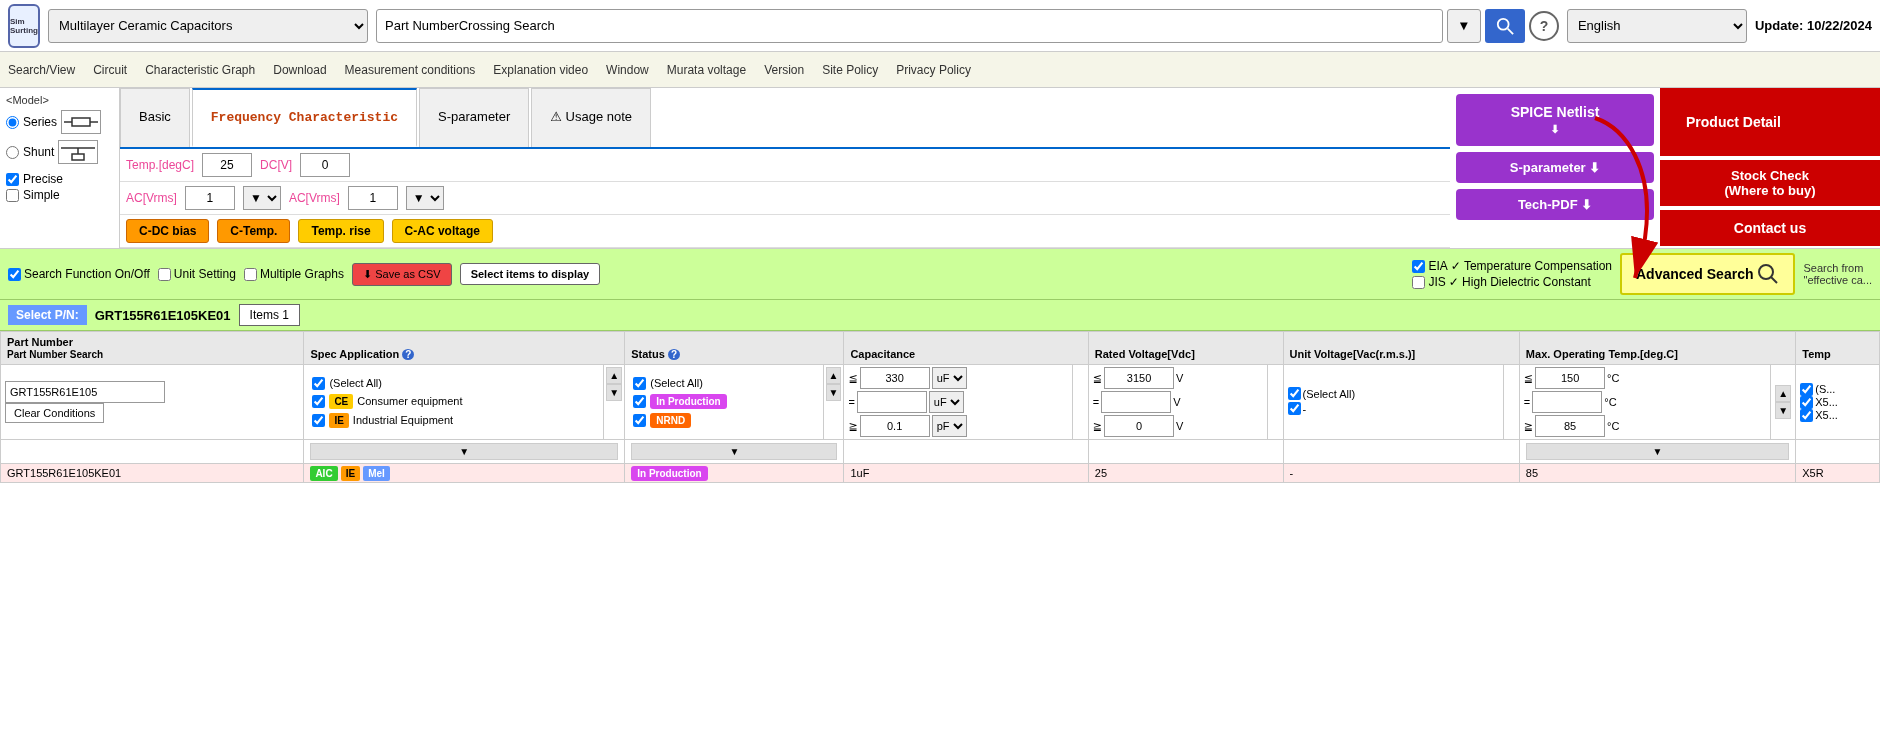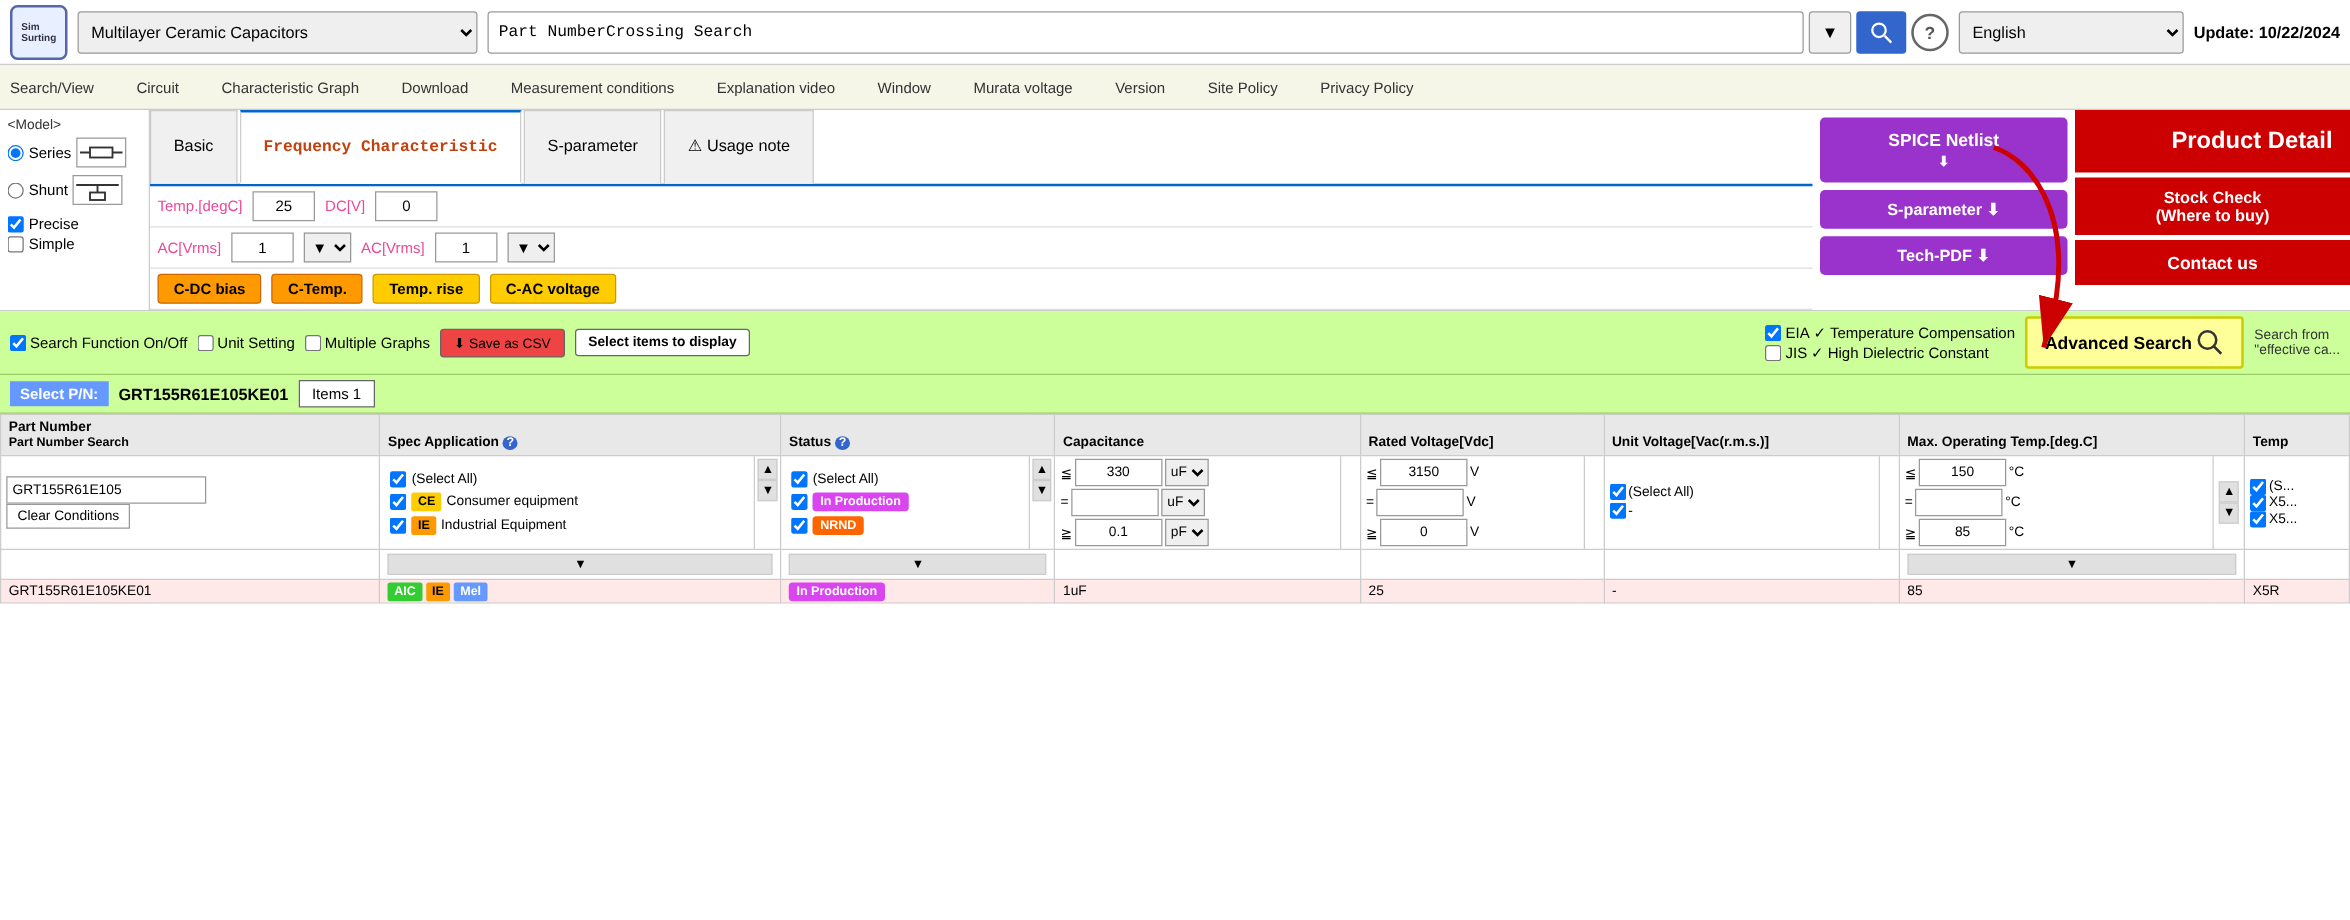--- a/index.html
+++ b/index.html
@@ -1,31 +1,31 @@
 <!DOCTYPE html>
 <html><head>
   <meta charset="utf-8">
   <style>
     * { box-sizing: border-box; margin: 0; padding: 0; }
     body { font-family: Arial, sans-serif; font-size: 12px; background: #fff; overflow-x: hidden; }
 
     
     .top-bar { display: flex; align-items: center; background: #fff; border-bottom: 1px solid #ccc; padding: 4px 8px; gap: 8px; height: 52px; }
-    .logo { width: 46px; height: 44px; background: #e8f0ff; border: 2px solid #5566aa; border-radius: 6px; display: flex; align-items: center; justify-content: center; font-size: 10px; font-weight: bold; color: #334; flex-shrink: 0; }
+    .logo { width: 32px; height: 44px; background: #e8f0ff; border: 2px solid #5566aa; border-radius: 6px; display: flex; align-items: center; justify-content: center; font-size: 10px; font-weight: bold; color: #334; flex-shrink: 0; }
     .product-select { width: 320px; height: 34px; border: 1px solid #999; border-radius: 3px; font-size: 13px; padding: 0 6px; }
     .search-box-wrap { flex: 1; display: flex; align-items: center; gap: 4px; }
-    .search-box { flex: 1; height: 34px; border: 1px solid #999; border-radius: 3px; padding: 0 8px; font-size: 12px; font-family: Liberation Mono, monospace; }
+    .search-box { flex: 1; height: 34px; border: 1px solid #999; border-radius: 3px; padding: 0 8px; font-size: 12px; }
     .search-dropdown-btn { height: 34px; width: 34px; border: 1px solid #999; background: #f0f0f0; cursor: pointer; border-radius: 3px; display: flex; align-items: center; justify-content: center; }
     .search-icon-btn { width: 40px; height: 34px; background: #3366cc; border: none; border-radius: 3px; cursor: pointer; display: flex; align-items: center; justify-content: center; }
     .help-btn { width: 30px; height: 30px; border-radius: 50%; border: 2px solid #666; background: #fff; cursor: pointer; font-size: 14px; font-weight: bold; color: #555; display: flex; align-items: center; justify-content: center; }
     .lang-select { width: 180px; height: 34px; border: 1px solid #999; border-radius: 3px; padding: 0 6px; font-size: 13px; }
     .update-text { font-size: 13px; font-weight: bold; white-space: nowrap; }
 
     
-    .nav-bar { display: flex; align-items: center; background: #f5f5e8; border-bottom: 1px solid #ccc; padding: 0 8px; height: 36px; gap: 34px; }
+    .nav-bar { display: flex; align-items: center; background: #f5f5e8; border-bottom: 1px solid #ccc; padding: 0 8px; height: 36px; gap: 18px; }
     .nav-item { font-size: 12px; color: #333; cursor: pointer; white-space: nowrap; text-decoration: none; }
 
     
     .left-panel { width: 120px; padding: 6px; border-right: 1px solid #ccc; flex-shrink: 0; }
     .model-label { font-size: 11px; color: #333; margin-bottom: 4px; }
     .radio-group { display: flex; flex-direction: column; gap: 6px; margin-bottom: 8px; }
     .radio-row { display: flex; align-items: center; gap: 4px; }
     .radio-row label { font-size: 12px; }
     .checkbox-row { display: flex; align-items: center; gap: 4px; margin-bottom: 2px; }
     .checkbox-row label { font-size: 12px; }
@@ -44,21 +44,21 @@
     .yellow-btn { background: #ffcc00; border: 1px solid #cc9900; color: #000; padding: 4px 12px; border-radius: 3px; cursor: pointer; font-size: 12px; font-weight: bold; }
 
     
     .right-panel { width: 210px; display: flex; flex-direction: column; padding: 6px; gap: 6px; flex-shrink: 0; }
     .spice-btn { background: #9933cc; color: #fff; border: none; padding: 10px 14px; font-size: 14px; font-weight: bold; cursor: pointer; border-radius: 4px; text-align: center; }
     .sparam-btn { background: #9933cc; color: #fff; border: none; padding: 8px 14px; font-size: 13px; font-weight: bold; cursor: pointer; border-radius: 4px; text-align: center; }
     .techpdf-btn { background: #9933cc; color: #fff; border: none; padding: 8px 14px; font-size: 13px; font-weight: bold; cursor: pointer; border-radius: 4px; text-align: center; }
 
     
     .far-right { width: 220px; display: flex; flex-direction: column; gap: 4px; flex-shrink: 0; }
-    .product-detail-btn { background: #cc0000; color: #fff; border: none; padding: 14px; font-size: 19px; font-weight: bold; cursor: pointer; text-align: right; width: 100%; }
+    .product-detail-btn { background: #cc0000; color: #fff; border: none; padding: 26px; font-size: 14px; font-weight: bold; cursor: pointer; text-align: left; width: 100%; }
     .stock-check-btn { background: #cc0000; color: #fff; border: none; padding: 8px 10px; font-size: 13px; font-weight: bold; cursor: pointer; text-align: center; width: 100%; }
     .contact-btn { background: #cc0000; color: #fff; border: none; padding: 10px; font-size: 14px; font-weight: bold; cursor: pointer; text-align: center; width: 100%; }
 
     
     .search-toolbar { display: flex; align-items: center; background: #ccff99; padding: 4px 8px; gap: 8px; flex-wrap: wrap; border-bottom: 1px solid #99cc66; }
     .toolbar-checkbox { display: flex; align-items: center; gap: 3px; font-size: 12px; }
     .save-csv-btn { background: #ef4444; border: 1px solid #666; padding: 4px 10px; font-size: 11px; cursor: pointer; border-radius: 3px; }
     .select-items-btn { background: #fff; border: 1px solid #666; padding: 4px 10px; font-size: 11px; cursor: pointer; border-radius: 3px; font-weight: bold; }
     .advanced-search-btn { background: #ffff99; border: 2px solid #cccc00; padding: 8px 14px; font-size: 14px; font-weight: bold; cursor: pointer; border-radius: 3px; display: flex; align-items: center; gap: 4px; }
     .search-from-label { font-size: 11px; color: #333; }

